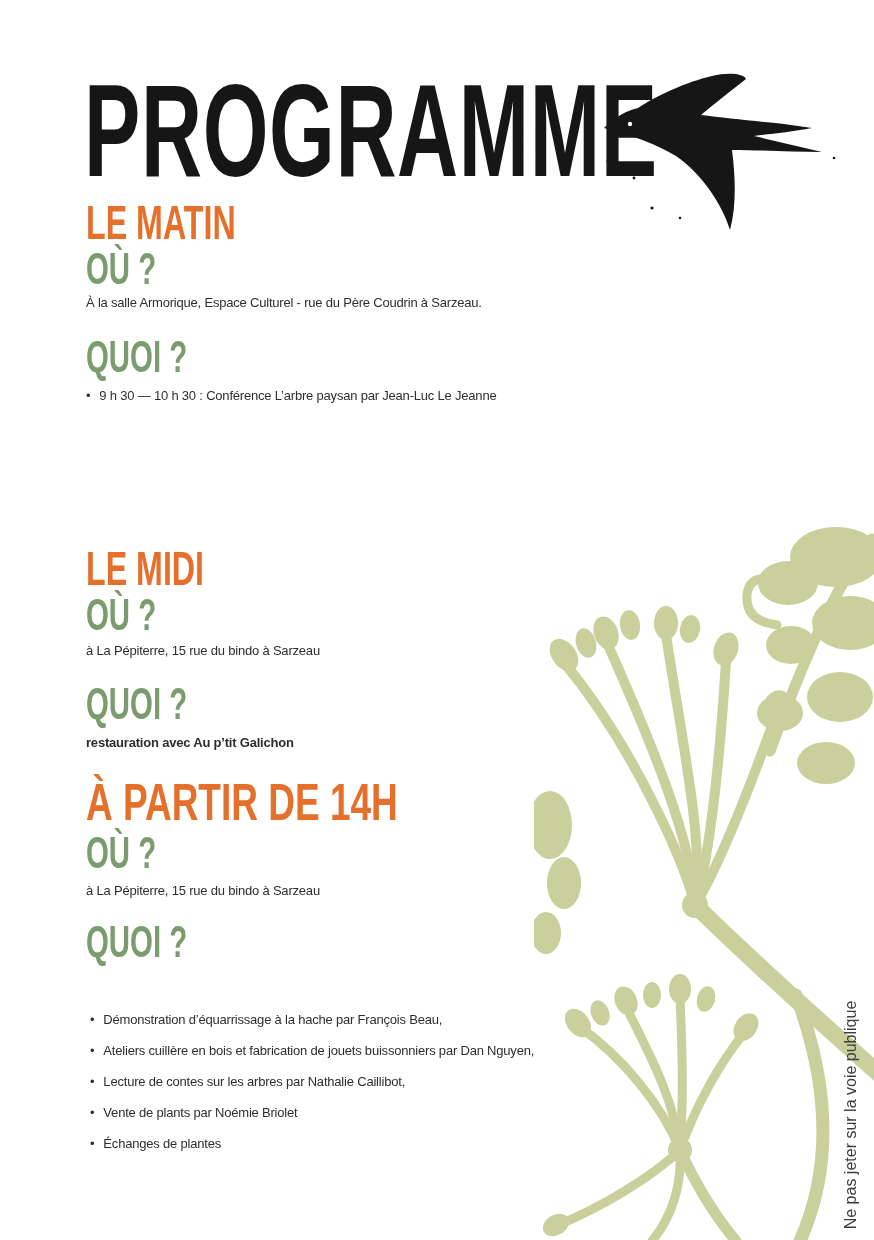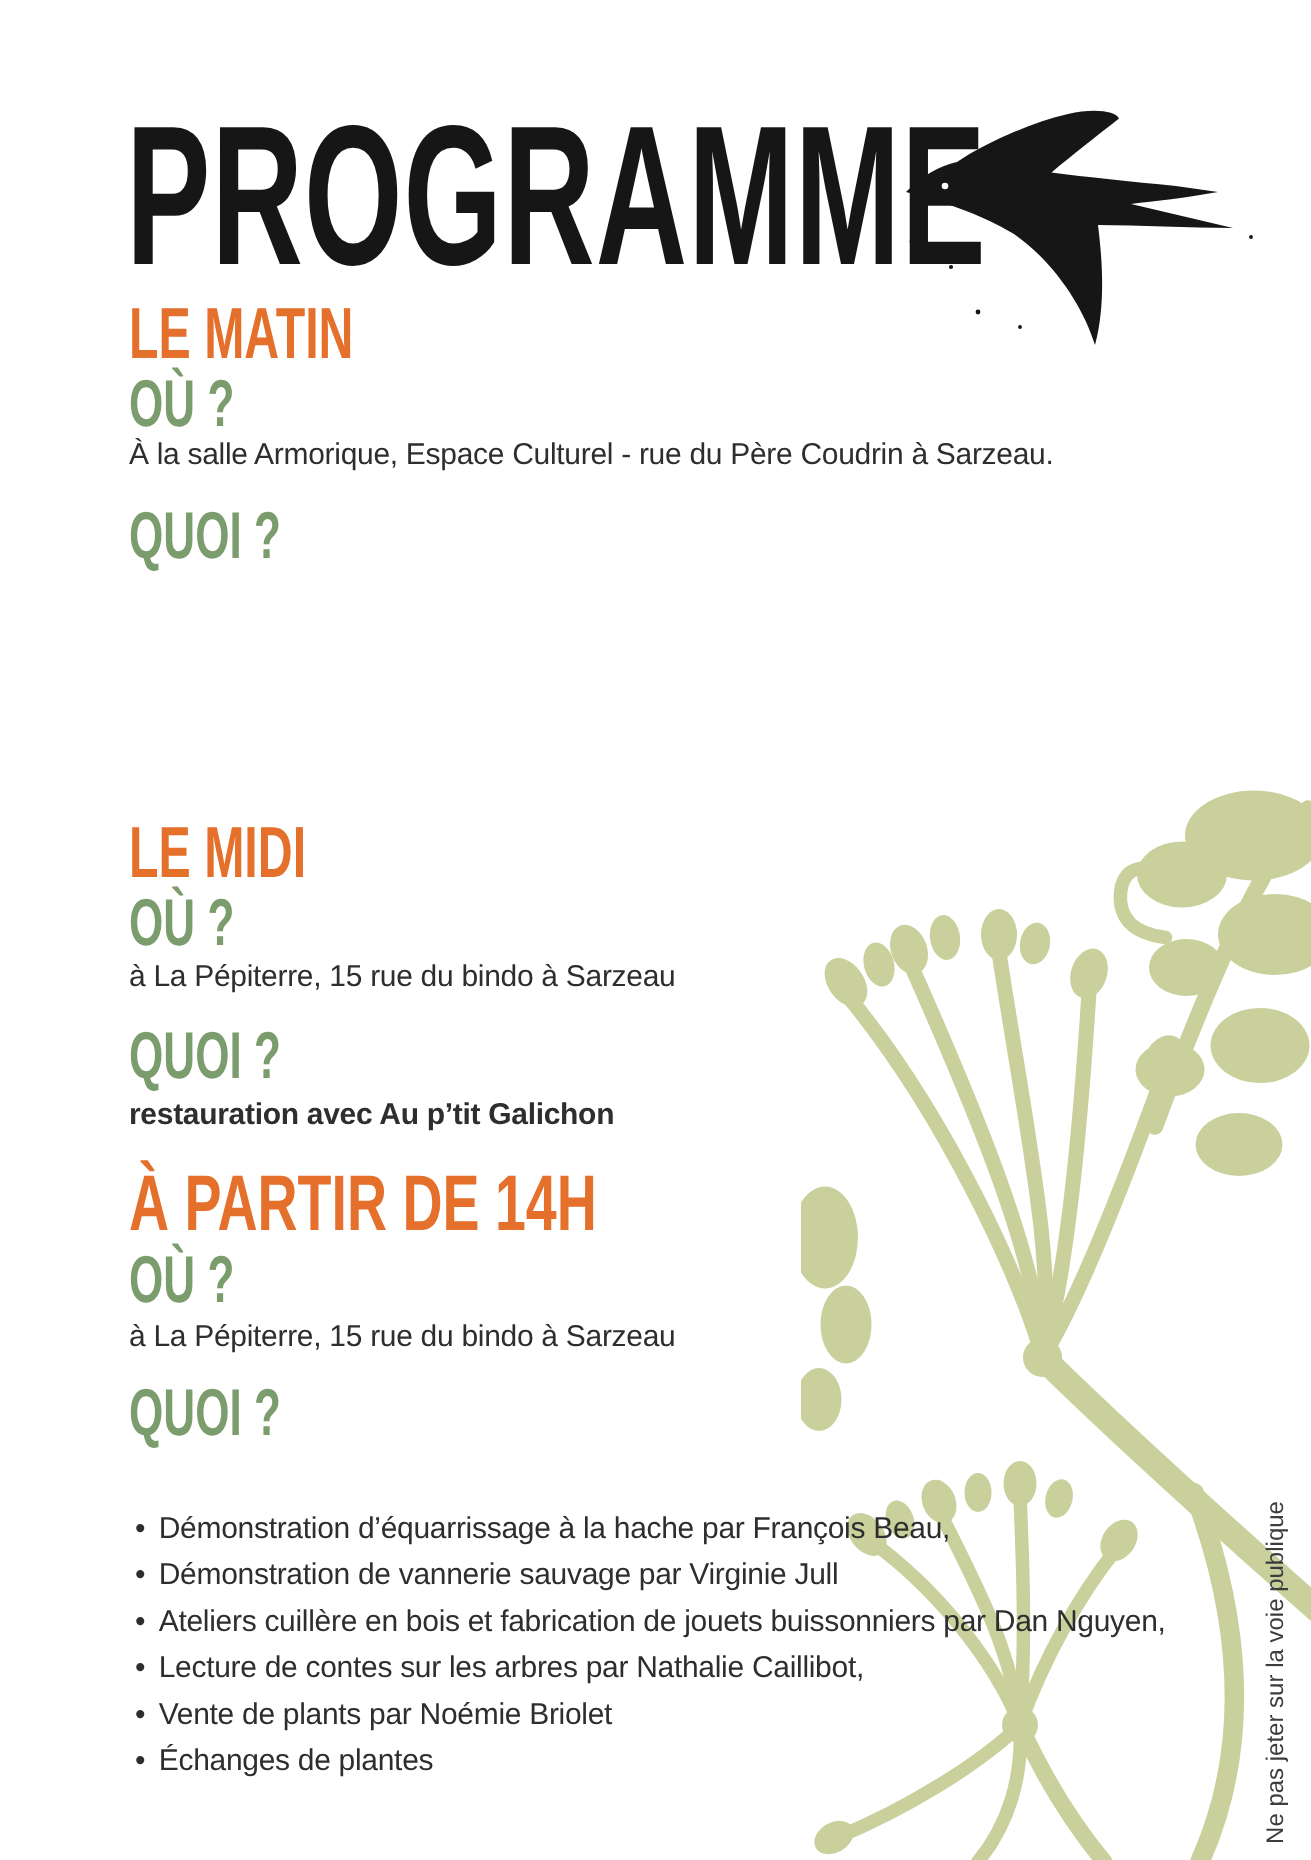--- a/index.html
+++ b/index.html
@@ -28,21 +28,21 @@
     white-space:nowrap;letter-spacing:1px;
   }
   .h-orange,.h-green{
     font-weight:700;line-height:1;white-space:nowrap;
     transform-origin:left top;
   }
   .h-orange{color:var(--orange);font-size:46px;transform:scale(0.70,1.05);}
   .h-green{color:var(--green);font-size:42px;transform:scale(0.70,1.05);}
   .h-big{font-size:50px;transform:scale(0.74,1.05);}
   .body-text{
-    font-size:20px;line-height:30px;color:var(--body);
+    font-size:13px;line-height:30px;color:var(--body);
     width:706px;letter-spacing:-0.2px;
   }
   .bullet-line{margin:0;}
   .bullet{display:inline-block;margin-right:9px;}
   .list .bullet-line{line-height:31px;}
   .note-vertical{
     left:851px;top:1115px;
     width:240px;text-align:center;
     transform:translate(-50%,-50%) rotate(-90deg);
     font-size:16px;color:#3d3d3d;white-space:nowrap;
@@ -143,35 +143,35 @@
         </g>
       </g>
     </svg>
   </div>
 
   <div class="abs h-orange" style="left:86px;top:198px;">LE MATIN</div>
   <div class="abs h-green" style="left:86px;top:247px;">OÙ ?</div>
   <div class="abs body-text" style="left:86px;top:288px;">À la salle Armorique, Espace Culturel - rue du Père Coudrin à Sarzeau.</div>
   <div class="abs h-green" style="left:86px;top:335px;">QUOI ?</div>
   <div class="abs body-text" style="left:86px;top:381px;">
+    <p class="bullet-line"><span class="bullet">•</span><span>9 h 30 — 10 h 30 : Conférence L’arbre paysan par Jean-Luc Le Jeanne</span></p>
   </div>
 
   <div class="abs h-orange" style="left:86px;top:544px;">LE MIDI</div>
   <div class="abs h-green" style="left:86px;top:593px;">OÙ ?</div>
   <div class="abs body-text" style="left:86px;top:636px;">à La Pépiterre, 15 rue du bindo à Sarzeau</div>
   <div class="abs h-green" style="left:86px;top:682px;">QUOI ?</div>
   <div class="abs body-text" style="left:86px;top:728px;font-weight:bold;">restauration avec Au p’tit Galichon</div>
 
   <div class="abs h-orange h-big" style="left:86px;top:776px;">À PARTIR DE 14H</div>
   <div class="abs h-green" style="left:86px;top:831px;">OÙ ?</div>
   <div class="abs body-text" style="left:86px;top:876px;">à La Pépiterre, 15 rue du bindo à Sarzeau</div>
   <div class="abs h-green" style="left:86px;top:920px;">QUOI ?</div>
   <div class="abs body-text list" style="left:90px;top:966px;margin-top:38px;">
     <p class="bullet-line"><span class="bullet">•</span><span>Démonstration d’équarrissage à la hache par François Beau,</span></p>
-    <p class="bullet-line"><span class="bullet">•</span><span>Démonstration de vannerie sauvage par Virginie Jull</span></p>
     <p class="bullet-line"><span class="bullet">•</span><span>Ateliers cuillère en bois et fabrication de jouets buissonniers par Dan Nguyen,</span></p>
     <p class="bullet-line"><span class="bullet">•</span><span>Lecture de contes sur les arbres par Nathalie Caillibot,</span></p>
     <p class="bullet-line"><span class="bullet">•</span><span>Vente de plants par Noémie Briolet</span></p>
     <p class="bullet-line"><span class="bullet">•</span><span>Échanges de plantes</span></p>
   </div>
 
   <div class="abs note-vertical">Ne pas jeter sur la voie publique</div>
 
 </div>
 

